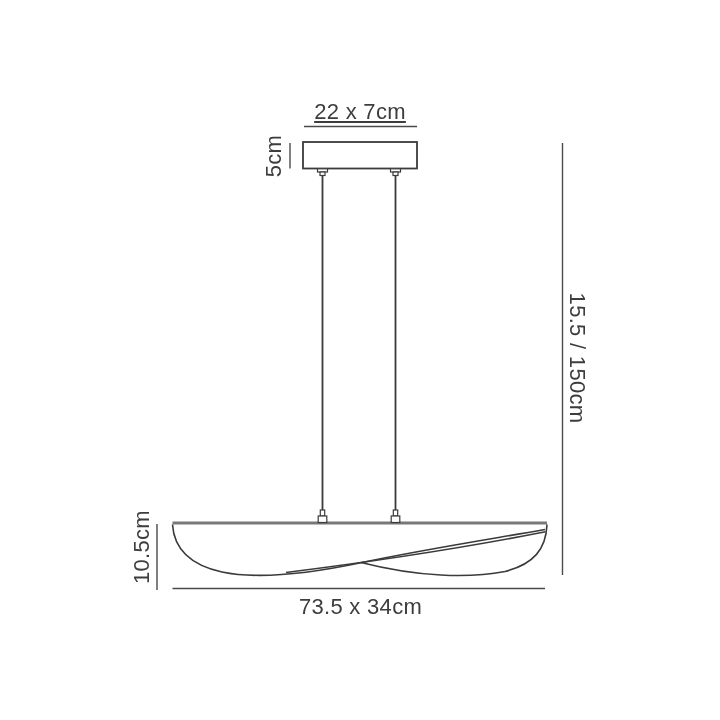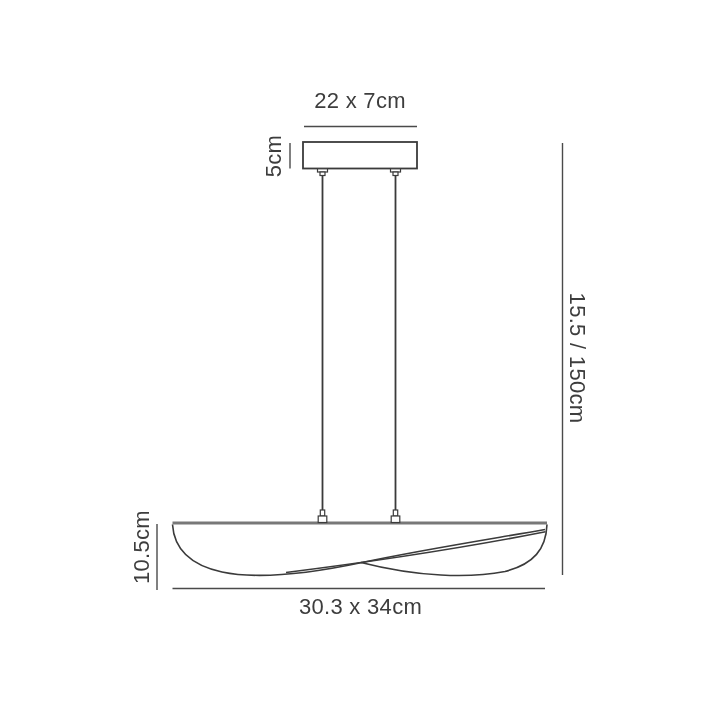--- a/index.html
+++ b/index.html
@@ -54,23 +54,23 @@
       <rect x="320" y="172" width="5" height="3.5"></rect>
       <rect x="390.5" y="168.8" width="10" height="3.2"></rect>
       <rect x="393" y="172" width="5" height="3.5"></rect>
       <rect x="320.3" y="510" width="4.4" height="6"></rect>
       <rect x="318.2" y="516" width="8.6" height="6.5"></rect>
       <rect x="393.3" y="510" width="4.4" height="6"></rect>
       <rect x="391.2" y="516" width="8.6" height="6.5"></rect>
     </g>
   </svg>
 
-  <div class="dim-label" style="left:360px;top:101px;">22 x 7cm</div>
+  <div class="dim-label" style="left:360px;top:112px;text-decoration:underline;">22 x 7cm</div>
 
   <div class="dim-label rot-ccw" style="left:273.5px;top:156px;">5cm</div>
 
   <div class="dim-label rot-cw" style="left:577px;top:358px;">15.5 / 150cm</div>
 
   <div class="dim-label rot-ccw" style="left:142px;top:547px;">10.5cm</div>
 
-  <div class="dim-label" style="left:360.5px;top:607px;">30.3 x 34cm</div>
+  <div class="dim-label" style="left:360.5px;top:607px;">73.5 x 34cm</div>
 
 </div>
 
 </body></html>

